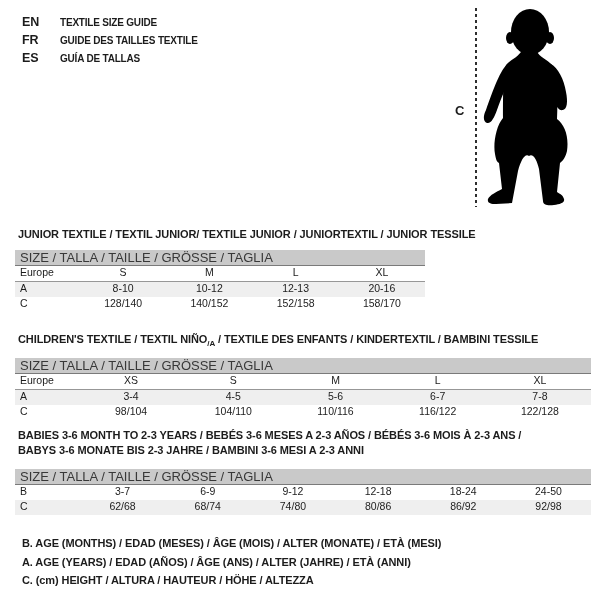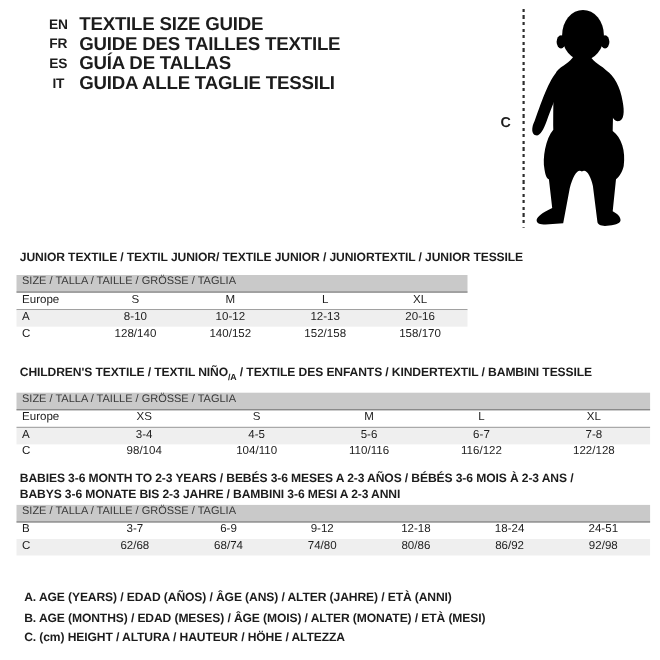--- a/index.html
+++ b/index.html
@@ -1,43 +1,43 @@
 <!DOCTYPE html>
 <html><head>
 <meta charset="utf-8">
 <style>
   html,body{margin:0;padding:0;}
   body{
     width:600px;height:600px;position:relative;background:#ffffff;
     font-family:"Liberation Sans",sans-serif;color:#1c1c1c;overflow:hidden;
   }
   
-  .lang{position:absolute;left:34px;top:13px;text-align:center;}
+  .lang{position:absolute;left:22px;top:13px;}
   .lang-row{display:flex;height:18px;align-items:center;}
   .lang-code{width:38px;font-weight:700;font-size:12.5px;letter-spacing:-0.2px;}
-  .lang-title{font-weight:700;font-size:17px;letter-spacing:-0.2px;}
+  .lang-title{font-weight:700;font-size:10px;letter-spacing:-0.2px;}
   
   .fig-line{
     position:absolute;left:475px;top:8px;width:2px;height:199px;
     background:repeating-linear-gradient(to bottom,#2e2e2e 0 3px,transparent 3px 6px);
   }
   .fig-label{position:absolute;left:455px;top:103px;font-weight:700;font-size:13px;}
   .fig-svg{position:absolute;left:482px;top:4px;}
   
   .size-table{position:absolute;left:15px;}
   #t1{top:228px;width:410px;}
   #t2{top:333px;width:576px;}
   #t3{top:428px;width:576px;}
   .tbl-title{font-size:11px;font-weight:700;letter-spacing:-0.1px;margin:0 0 10px 3px;white-space:nowrap;}
-  #t3 .tbl-title{margin-bottom:2px;line-height:14.5px;}
+  #t3 .tbl-title{margin-bottom:12px;line-height:14.5px;}
   .tbl-title .tline{display:block;}
   .tbl-title sub{font-size:8px;}
   .tbl-head{
     background:#c9c9c9;border-bottom:1px solid #7a7a7a;height:15px;
-    display:flex;padding-left:5px;font-size:10px;color:#383838;
+    display:flex;align-items:center;padding-left:5px;font-size:13px;color:#383838;
   }
   .trow{display:flex;align-items:flex-start;height:15px;font-size:10.5px;}
   .trow.europe{border-bottom:1px solid #979797;}
   .trow.alt{background:#efefef;}
   .lcol{width:60px;padding-left:5px;}
   .dcol{flex:1;text-align:center;}
   
   .legend{position:absolute;left:22px;top:534px;font-size:11px;font-weight:700;line-height:18.5px;letter-spacing:-0.1px;}
 </style>
 </head>
@@ -48,24 +48,20 @@
     <span class="lang-code">EN</span>
     <span class="lang-title">TEXTILE SIZE GUIDE</span>
   </div>
   <div class="lang-row">
     <span class="lang-code">FR</span>
     <span class="lang-title">GUIDE DES TAILLES TEXTILE</span>
   </div>
   <div class="lang-row">
     <span class="lang-code">ES</span>
     <span class="lang-title">GUÍA DE TALLAS</span>
-  </div>
-  <div class="lang-row">
-    <span class="lang-code">IT</span>
-    <span class="lang-title">GUIDA ALLE TAGLIE TESSILI</span>
   </div>
 </div>
 
 <div class="fig-line"></div>
 <div class="fig-label">C</div>
 <svg class="fig-svg" viewBox="0 0 110 210" width="110" height="210" fill="#000000">
   <ellipse cx="48" cy="28" rx="19" ry="23"></ellipse>
   <ellipse cx="28" cy="34" rx="4" ry="6"></ellipse>
   <ellipse cx="68" cy="34" rx="4" ry="6"></ellipse>
   <path d="M40,46 C36,54 29,55 24,61 C21,68 21,92 21,114 C14,122 11,140 13,150
@@ -147,30 +143,30 @@
   <div class="tbl-head">
     <span>SIZE / TALLA / TAILLE / GRÖSSE / TAGLIA</span>
   </div>
   <div class="trow">
     <span class="lcol">B</span>
     <span class="dcol">3-7</span>
     <span class="dcol">6-9</span>
     <span class="dcol">9-12</span>
     <span class="dcol">12-18</span>
     <span class="dcol">18-24</span>
-    <span class="dcol">24-51</span>
+    <span class="dcol">24-50</span>
   </div>
   <div class="trow alt">
     <span class="lcol">C</span>
     <span class="dcol">62/68</span>
     <span class="dcol">68/74</span>
     <span class="dcol">74/80</span>
     <span class="dcol">80/86</span>
     <span class="dcol">86/92</span>
     <span class="dcol">92/98</span>
   </div>
 </div>
 
 <div class="legend">
+  <div>B. AGE (MONTHS) / EDAD (MESES) / ÂGE (MOIS) / ALTER (MONATE) / ETÀ (MESI)</div>
   <div>A. AGE (YEARS) / EDAD (AÑOS) / ÂGE (ANS) / ALTER (JAHRE) / ETÀ (ANNI)</div>
-  <div>B. AGE (MONTHS) / EDAD (MESES) / ÂGE (MOIS) / ALTER (MONATE) / ETÀ (MESI)</div>
   <div>C. (cm) HEIGHT / ALTURA / HAUTEUR / HÖHE / ALTEZZA</div>
 </div>
 
 </body></html>

